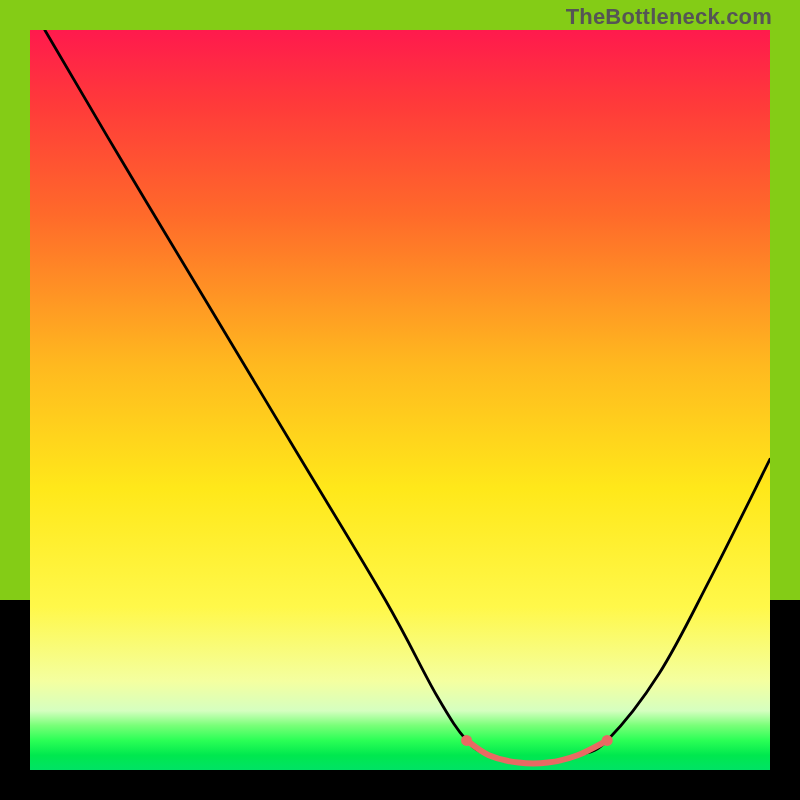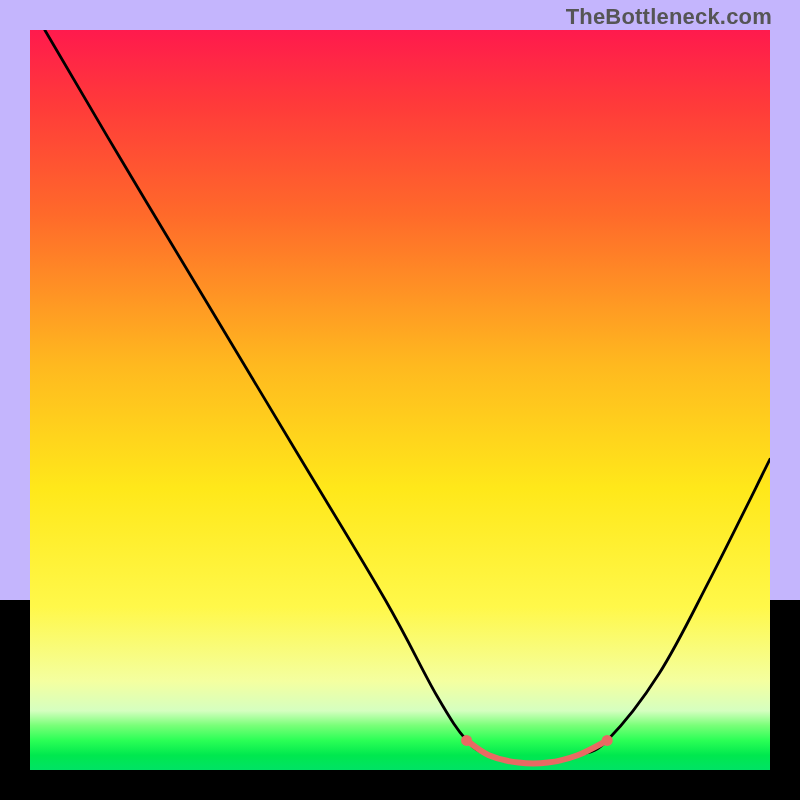--- a/index.html
+++ b/index.html
@@ -8,21 +8,21 @@
     width: 800px;
     height: 800px;
     background: #000;
     font-family: Arial, Helvetica, sans-serif;
     overflow: hidden;
   }
   .frame {
     position: relative;
     width: 800px;
     height: 600px;
-    background: #c4b5fd;
+    background: #84cc16;
   }
   .watermark {
     position: absolute;
     top: 4px;
     right: 28px;
     color: #555;
     font-size: 22px;
     font-weight: bold;
     letter-spacing: 0.2px;
     z-index: 5;

